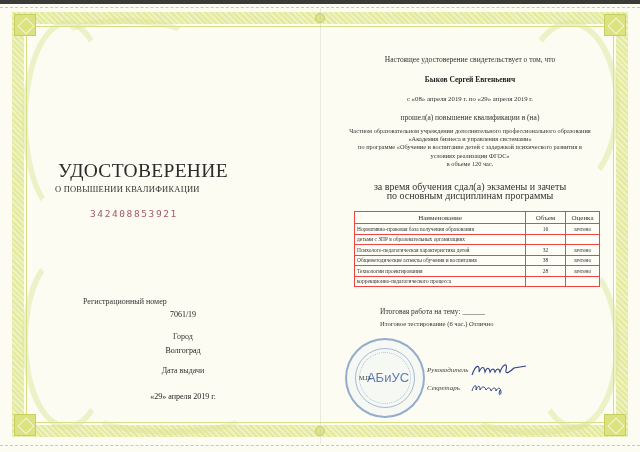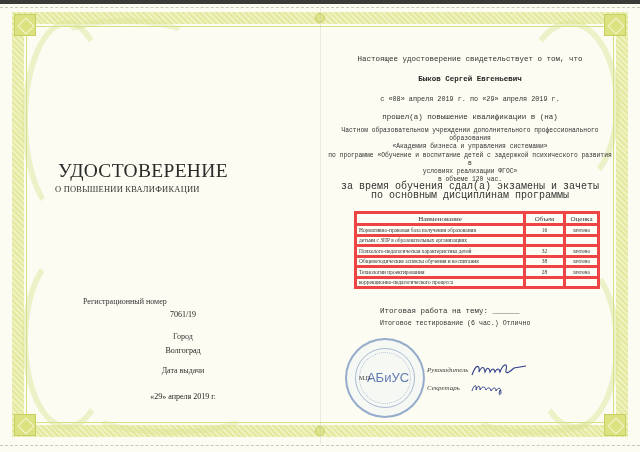--- a/index.html
+++ b/index.html
@@ -24,30 +24,30 @@
     .center-orn { position: absolute; width: 10px; height: 10px; border-radius: 50%; background: #dde48a; border: 1px solid #c5cd66; }
     .fold { position: absolute; left: 320px; top: 8px; width: 1px; height: 436px; background: rgba(200,200,180,.35); }
     .title { position: absolute; left: 58px; top: 160px; width: 190px; font-size: 19.5px; letter-spacing: .3px; color: #2b2b2b; font-weight: normal; }
     .subtitle { position: absolute; left: 55px; top: 184px; width: 200px; font-size: 8.5px; letter-spacing: .2px; color: #333; }
     .serial { position: absolute; left: 90px; top: 208px; width: 130px; font-family: "DejaVu Sans Mono", monospace; font-size: 9.5px; letter-spacing: 1.6px; color: #a35a66; }
     .doctype { position: absolute; left: 60px; top: 253px; width: 190px; font-size: 9px; font-style: italic; color: #333; }
     .lbl { position: absolute; width: 200px; font-size: 8px; color: #333; }
     .val { position: absolute; width: 200px; font-size: 8px; color: #222; }
 
     
-    .r { position: absolute; text-align: center; color: #333; font-family: Liberation Mono, monospace; }
+    .r { position: absolute; text-align: center; color: #333; }
     .intro { left: 340px; top: 55px; width: 260px; font-size: 7.5px; }
     .name { left: 340px; top: 75px; width: 260px; font-size: 7.5px; font-weight: bold; color: #222; }
     .dates { left: 340px; top: 95px; width: 260px; font-size: 6.8px; }
     .passed { left: 340px; top: 113px; width: 260px; font-size: 7.5px; }
     .org { left: 325px; top: 127px; width: 290px; font-size: 6.3px; line-height: 8.2px; }
     .exams { left: 340px; top: 182px; width: 260px; font-size: 10px; line-height: 9px; }
 
     table.subjects { position: absolute; left: 354px; top: 211px; width: 246px; border-collapse: collapse; font-size: 5.4px; color: #333; background: rgba(255,255,250,.6); }
-    table.subjects th, table.subjects td { border: 3px solid #ef4444; padding: 0 2px; height: 10.5px; vertical-align: middle; }
+    table.subjects th, table.subjects td { border: 1px solid #ef4444; padding: 0 2px; height: 10.5px; vertical-align: middle; }
     table.subjects th { font-weight: normal; font-size: 7px; text-align: center; height: 12px; }
     table.subjects td.c { text-align: center; width: 40px; }
     table.subjects td.g { text-align: center; width: 34px; }
     table.subjects td.n { text-align: left; white-space: nowrap; }
 
     .final-work { left: 380px; top: 307px; width: 200px; font-size: 7.5px; text-align: left; }
     .final-test { left: 380px; top: 320px; width: 220px; font-size: 6.6px; text-align: left; }
 
     .stamp { position: absolute; left: 345px; top: 338px; width: 80px; height: 80px; border-radius: 50%; border: 2px solid rgba(70,110,170,.55); background: rgba(235,240,250,.35); }
     .stamp .ring { position: absolute; left: 8px; top: 8px; width: 60px; height: 60px; border-radius: 50%; border: 1px solid rgba(70,110,170,.45); }
@@ -83,20 +83,21 @@
   <div class="swirl" style="left:60px;top:18px;width:130px;height:40px;border-color:rgba(220,228,150,.4) transparent transparent transparent;"></div>
   <div class="swirl" style="left:22px;top:250px;width:90px;height:180px;border-color:transparent transparent rgba(220,228,150,.45) rgba(220,228,150,.45);"></div>
   <div class="swirl" style="left:90px;top:390px;width:160px;height:45px;border-color:transparent transparent rgba(220,228,150,.4) transparent;"></div>
   <div class="swirl" style="left:520px;top:20px;width:100px;height:170px;border-color:rgba(220,228,150,.45) rgba(220,228,150,.45) transparent transparent;"></div>
   <div class="swirl" style="left:530px;top:260px;width:90px;height:170px;border-color:transparent rgba(220,228,150,.45) rgba(220,228,150,.45) transparent;"></div>
   <div class="swirl" style="left:470px;top:395px;width:130px;height:40px;border-color:transparent transparent rgba(220,228,150,.4) transparent;"></div>
   <div class="fold"></div>
 
   <div class="title">УДОСТОВЕРЕНИЕ</div>
   <div class="subtitle">О ПОВЫШЕНИИ КВАЛИФИКАЦИИ</div>
+  <div class="serial">342408853921</div>
 
   <div class="lbl" style="left:83px;top:297px;text-align:left;">Регистрационный номер</div>
   <div class="val" style="left:83px;top:310px;text-align:center;">7061/19</div>
   <div class="lbl" style="left:83px;top:332px;text-align:center;">Город</div>
   <div class="val" style="left:83px;top:346px;text-align:center;">Волгоград</div>
   <div class="lbl" style="left:83px;top:366px;text-align:center;">Дата выдачи</div>
   <div class="val" style="left:83px;top:392px;text-align:center;">«29» апреля 2019 г.</div>
 
   <div class="r intro">Настоящее удостоверение свидетельствует о том, что</div>
   <div class="r name">Быков Сергей Евгеньевич</div>

